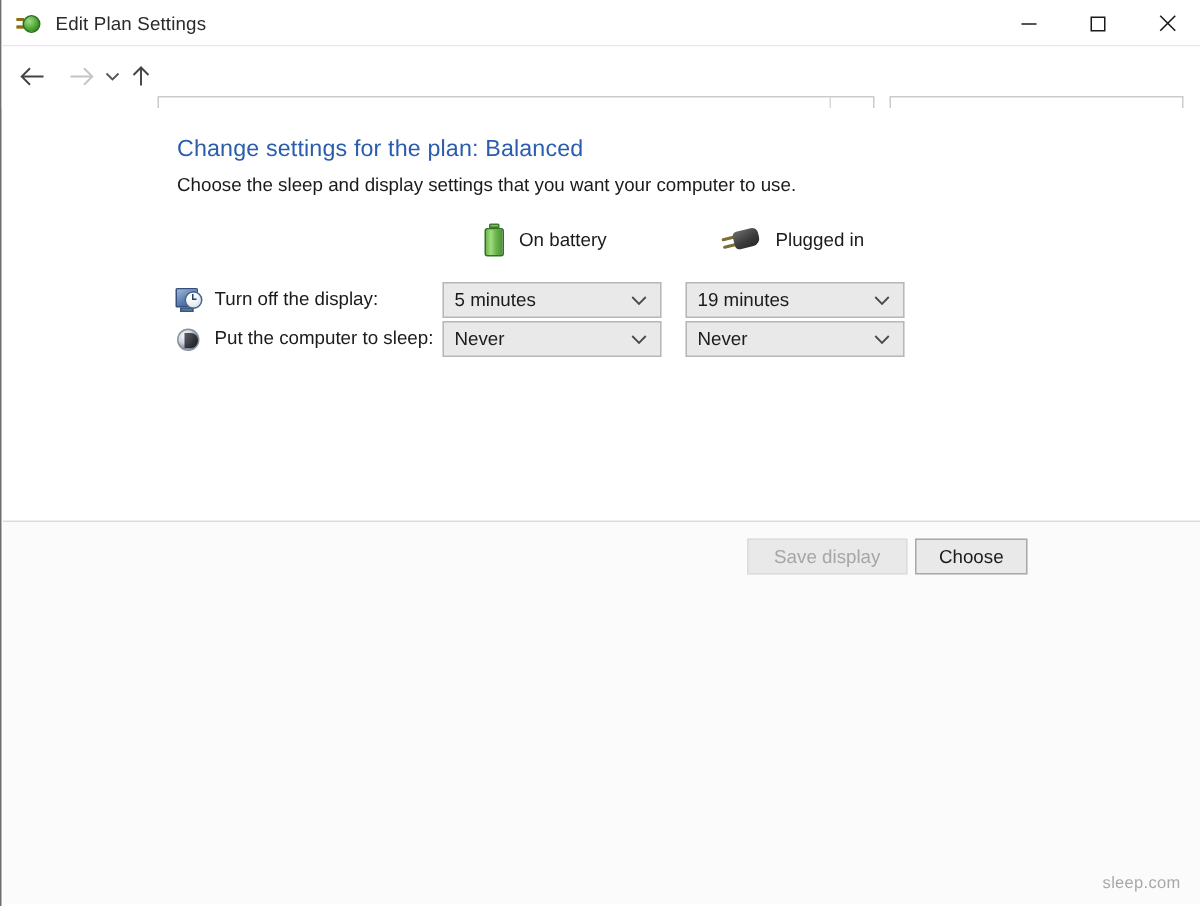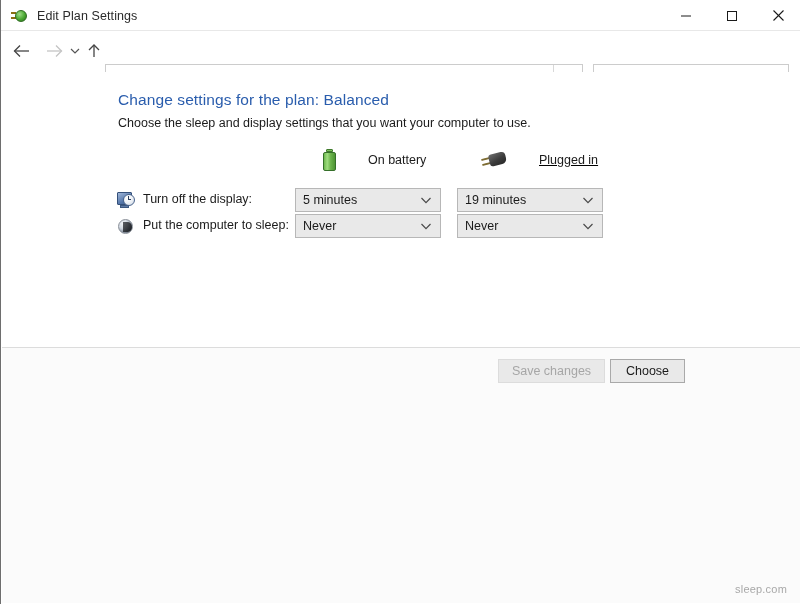--- a/index.html
+++ b/index.html
@@ -210,24 +210,23 @@
     color: #1b1b1b;
   }
 
   
   .col-header {
     position: absolute;
     top: 76px;
     display: flex;
     align-items: center;
     height: 24px;
-    gap: 22px;
   }
   #col-battery { left: 321px; }
-  #col-plugged { left: 479px; text-decoration: underline; }
+  #col-plugged { left: 479px; }
   .col-label {
     font-size: 12.5px;
     color: #1b1b1b;
     margin-left: 10px;
   }
 
   
   .battery-icon {
     position: relative;
     width: 13px; height: 22px;
@@ -629,18 +628,18 @@
     </div>
 
     <div id="advanced-highlight"></div>
     <a class="content-link" id="link-advanced" href="#">Change advanced power settings</a>
     <a class="content-link" id="link-restore" href="#">Restore default settings for this plan</a>
   </div>
 
   <div id="content-separator"></div>
 
   <div id="buttonbar">
-    <div class="dialog-btn" id="btn-save">Save changes</div>
+    <div class="dialog-btn" id="btn-save">Save display</div>
     <div class="dialog-btn" id="btn-cancel">Choose</div>
     <div id="watermark">sleep.com</div>
   </div>
 
 </div>
 
 </body></html>

